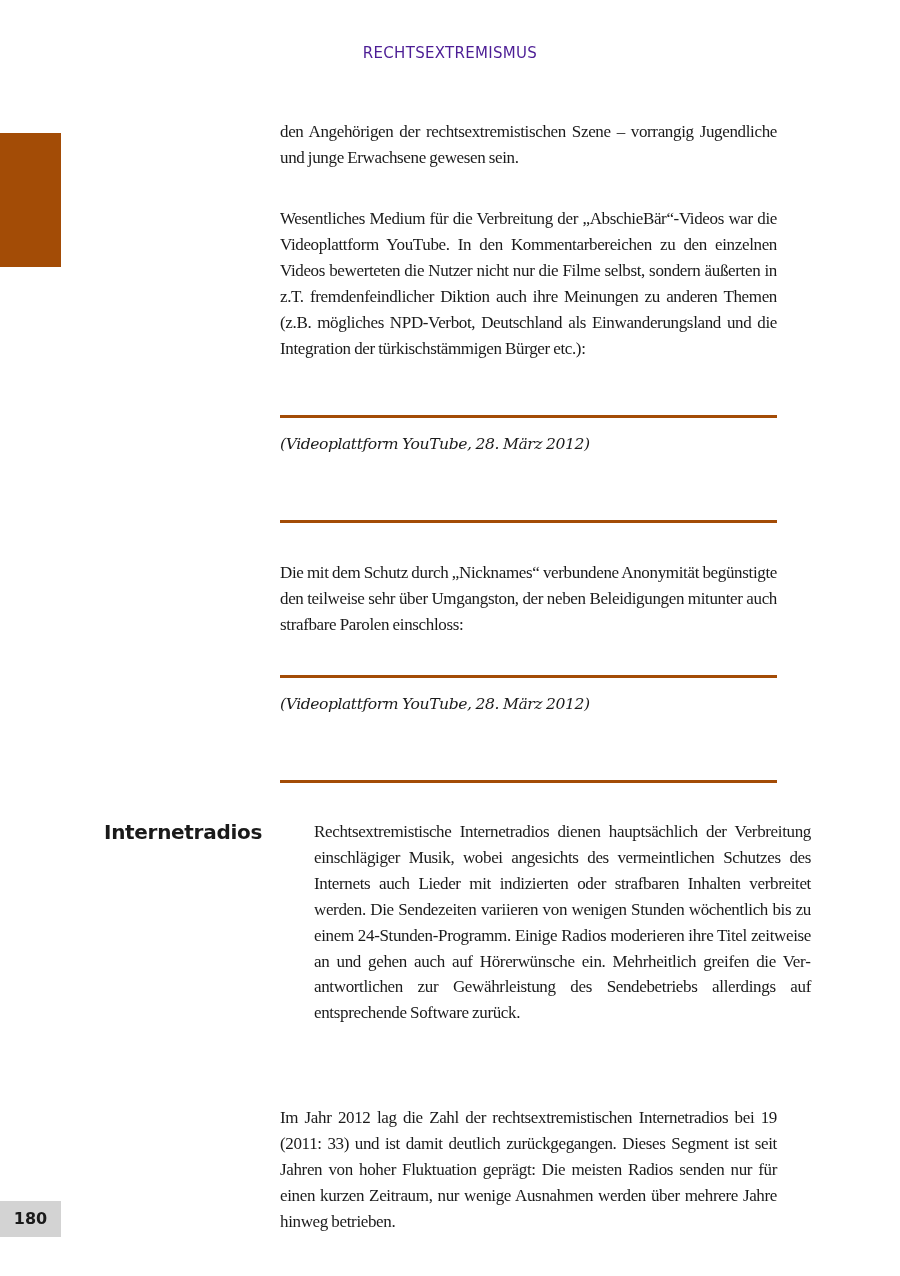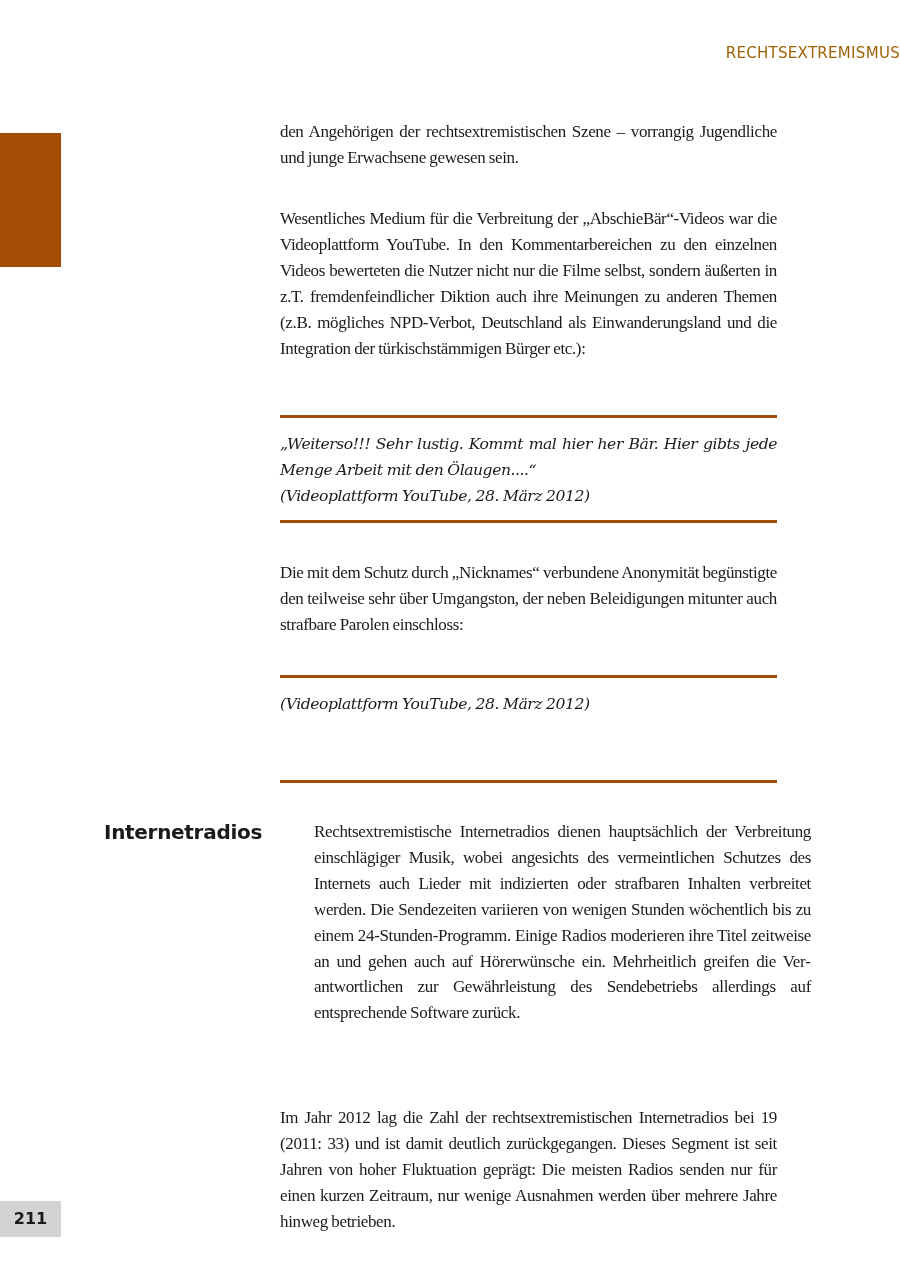--- a/index.html
+++ b/index.html
@@ -12,25 +12,25 @@
       height: 1276px;
       position: relative;
       overflow: hidden;
       color: #1a1a1a;
     }
     .running-head {
       position: absolute;
       top: 44px;
       left: 0;
       width: 900px;
-      text-align: right;
+      text-align: center;
       font-family: "DejaVu Sans", sans-serif;
       font-size: 15px;
       letter-spacing: 0.3px;
-      color: #a16207;
+      color: #4c1d95;
     }
     .side-tab {
       position: absolute;
       left: 0;
       top: 133px;
       width: 61px;
       height: 134px;
       background: #a34c06;
     }
     .page-number {
@@ -101,21 +101,20 @@
 
 <div class="content" style="top:119px;">
   <p class="para">den Angehörigen der rechtsextremistischen Szene – vorrangig Jugendliche und junge Erwachsene gewesen sein.</p>
 </div>
 
 <div class="content" style="top:206px;">
   <p class="para">Wesentliches Medium für die Verbreitung der „AbschieBär“-Vi­deos war die Videoplattform YouTube. In den Kommentarberei­chen zu den einzelnen Videos bewerteten die Nutzer nicht nur die Filme selbst, sondern äußerten in z.T. fremdenfeindlicher Diktion auch ihre Meinungen zu anderen Themen (z.B. mögliches NPD-Verbot, Deutschland als Einwanderungsland und die Inte­gration der türkischstämmigen Bürger etc.):</p>
 </div>
 
 <div class="quote-box" style="top:415px; height:108px; padding-top:13px;">
-  <p class="quote-text">„Weiterso!!! Sehr lustig. Kommt mal hier her Bär. Hier gibts jede Menge Arbeit mit den Ölaugen....“</p>
   <p class="quote-source">(Videoplattform YouTube, 28. März 2012)</p>
 </div>
 
 <div class="content" style="top:560px;">
   <p class="para">Die mit dem Schutz durch „Nicknames“ verbundene Anonymität begünstigte den teilweise sehr über Umgangston, der neben Beleidigungen mitunter auch strafbare Parolen einschloss:</p>
 </div>
 
 <div class="quote-box" style="top:675px; height:108px; padding-top:13px;">
   <p class="quote-source">(Videoplattform YouTube, 28. März 2012)</p>
 </div>
@@ -123,13 +122,13 @@
 <div class="margin-heading">Internetradios</div>
 
 <div class="content" style="top:819px;margin-left:34px;">
   <p class="para">Rechtsextremistische Internetradios dienen hauptsächlich der Verbreitung einschlägiger Musik, wobei angesichts des vermeint­lichen Schutzes des Internets auch Lieder mit indizierten oder strafbaren Inhalten verbreitet werden. Die Sendezeiten variieren von wenigen Stunden wöchentlich bis zu einem 24-Stunden-Pro­gramm. Einige Radios moderieren ihre Titel zeitweise an und gehen auch auf Hörerwünsche ein. Mehrheitlich greifen die Ver­antwortlichen zur Gewährleistung des Sendebetriebs allerdings auf entsprechende Software zurück.</p>
 </div>
 
 <div class="content" style="top:1105px;">
   <p class="para">Im Jahr 2012 lag die Zahl der rechtsextremistischen Internet­radios bei 19 (2011: 33) und ist damit deutlich zurückgegangen. Dieses Segment ist seit Jahren von hoher Fluktuation geprägt: Die meisten Radios senden nur für einen kurzen Zeitraum, nur wenige Ausnahmen werden über mehrere Jahre hinweg betrieben.</p>
 </div>
 
-<div class="page-number">211</div>
+<div class="page-number">180</div>
 
 </body></html>

